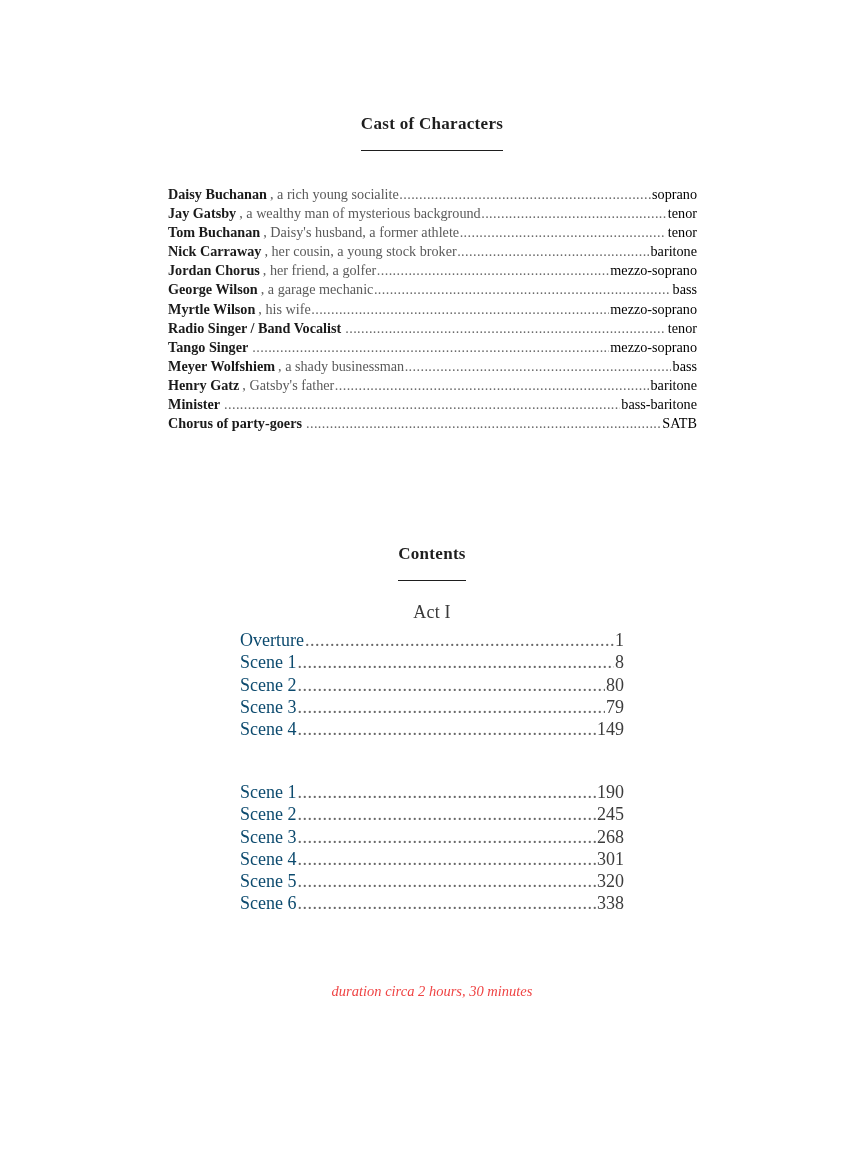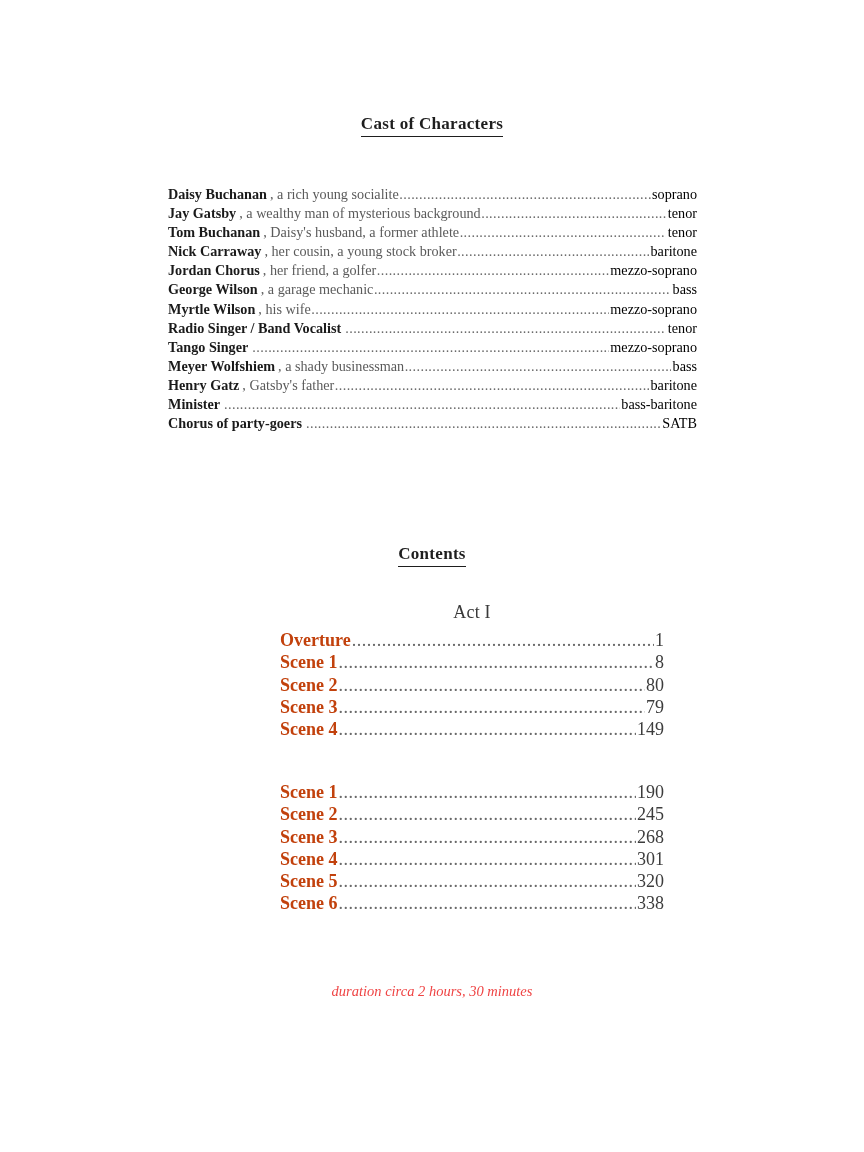--- a/index.html
+++ b/index.html
@@ -26,21 +26,21 @@
   .section-heading {
     text-align: center;
     font-weight: bold;
     font-size: 17px;
     color: #1e1e1e;
     letter-spacing: 0.3px;
   }
   .section-heading span.rule {
     display: inline-block;
     border-bottom: 1.2px solid #1e1e1e;
-    padding-bottom: 2px;
+    padding-bottom: 16px;
     text-align: center;
   }
 
   #cast-heading { position: absolute; top: 114px; left: 0; width: 864px; }
   #contents-heading { position: absolute; top: 544px; left: 0; width: 864px; }
 
   
   .cast-block {
     position: absolute;
     top: 185px;
@@ -74,41 +74,40 @@
   .cast-voice {
     color: #000000;
     padding-left: 1px;
   }
 
   
   .contents-block {
     position: absolute;
     left: 240px;
     width: 384px;
-    margin-left: 40px;
   }
   #act-1-block { top: 602px; }
   #act-2-block { top: 781px; }
 
   .act-title {
     text-align: center;
     font-size: 18px;
     color: #3a3a3a;
     margin-bottom: 6px;
     letter-spacing: 0.2px;
   }
   .toc-row {
     display: flex;
     align-items: baseline;
     font-size: 18px;
     line-height: 22.3px;
     color: #3c3c3c;
     white-space: nowrap;
   }
-  .toc-label { color: #c2410c; font-weight: bold; }
+  .toc-label { color: #0c4a6e; }
   .toc-row .leader {
     flex: 1 1 auto;
     overflow: hidden;
     white-space: nowrap;
     color: #6a6a6a;
     margin: 0 1px;
     min-width: 6px;
     letter-spacing: 0.5px;
   }
   .toc-page { color: #3c3c3c; }

